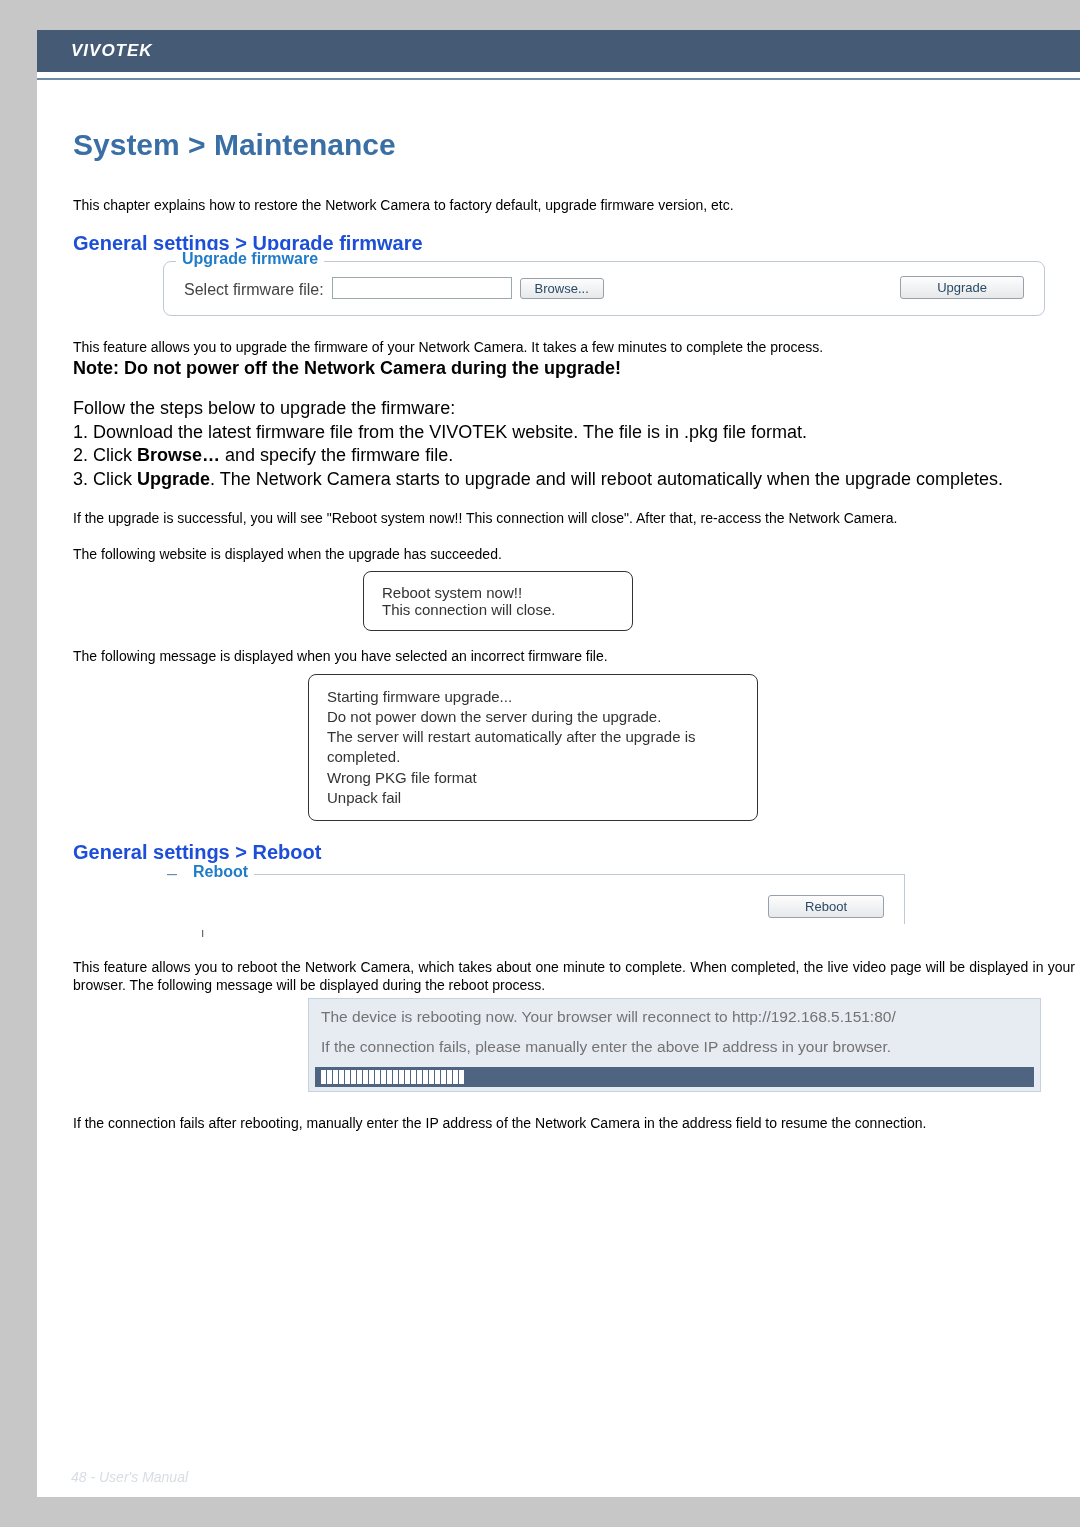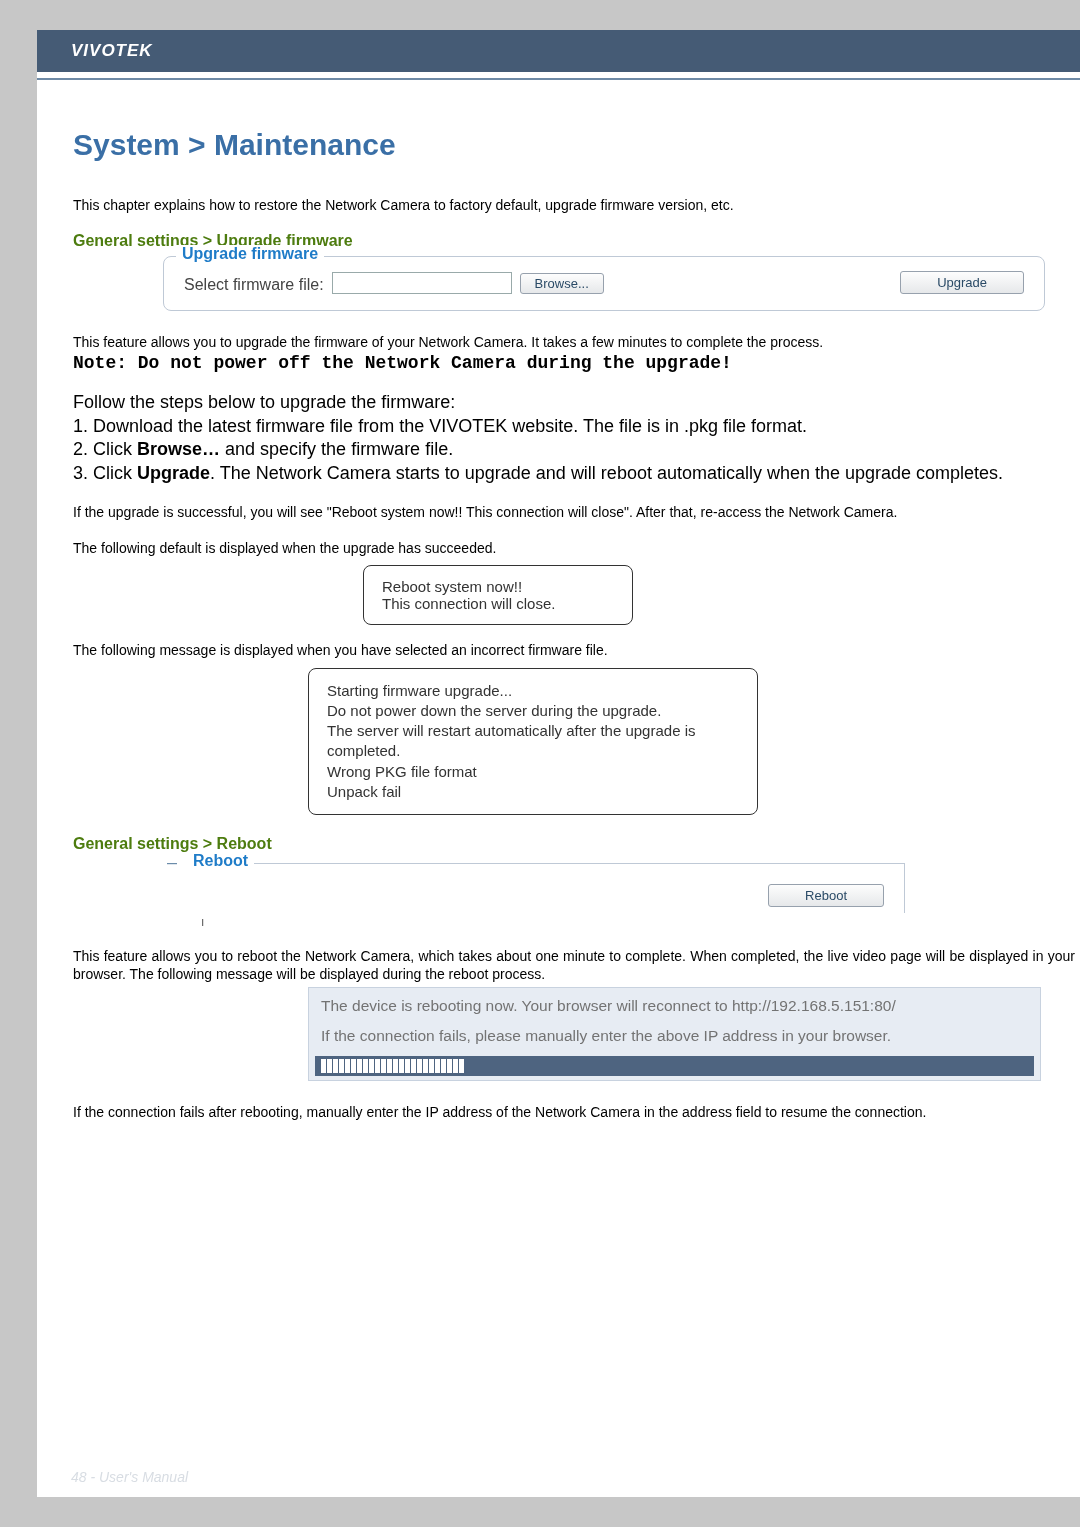--- a/index.html
+++ b/index.html
@@ -48,22 +48,22 @@
     margin-bottom: 34px;
   }
   .para {
     font-size: 14px;
     line-height: 1.3;
     text-align: justify;
     margin-bottom: 18px;
   }
   .para-nomargin { margin-bottom: 2px; }
   .sec-title {
-    color: #4d7c0f;
-    font-size: 16px;
+    color: #1d4ed8;
+    font-size: 20px;
     font-weight: bold;
     margin-bottom: 6px;
   }
   .fieldset1 {
     border: 1px solid #bfc9d6;
     border-radius: 8px;
     padding: 14px 20px 16px 20px;
     margin: 0 30px 0 90px;
     position: relative;
     margin-bottom: 22px;
@@ -96,21 +96,21 @@
   .btn {
     border: 1px solid #97a1ad;
     background: linear-gradient(#fdfdfd, #e6e8ea);
     border-radius: 3px;
     padding: 2px 14px;
     font-size: 13px;
     color: #2a4a66;
     cursor: pointer;
   }
   .btn-wide { padding: 3px 36px; }
-  .note-bold { font-weight: bold; font-size: 18px; font-family: Liberation Mono, monospace; }
+  .note-bold { font-weight: bold; font-size: 18px; }
   .steps {
     font-size: 18px;
     line-height: 1.3;
     margin-bottom: 18px;
   }
   .step-line { }
   .msg-box {
     border: 1px solid #333;
     border-radius: 8px;
     padding: 12px 18px;
@@ -227,21 +227,21 @@
       <div class="step-line">1. Download the latest firmware file from the VIVOTEK website. The file is in .pkg file format.</div>
       <div class="step-line">
         <span>2. Click </span><b>Browse…</b><span> and specify the firmware file.</span>
       </div>
       <div class="step-line">
         <span>3. Click </span><b>Upgrade</b><span>. The Network Camera starts to upgrade and will reboot automatically when the upgrade completes.</span>
       </div>
     </div>
 
     <div class="para">If the upgrade is successful, you will see "Reboot system now!! This connection will close". After that, re-access the Network Camera.</div>
-    <div class="para" style="margin-bottom:6px;">The following default is displayed when the upgrade has succeeded.</div>
+    <div class="para" style="margin-bottom:6px;">The following website is displayed when the upgrade has succeeded.</div>
 
     <div class="msg-box small">
       <div>Reboot system now!!</div>
       <div>This connection will close.</div>
     </div>
 
     <div class="para" style="margin-bottom:6px;">The following message is displayed when you have selected an incorrect firmware file.</div>
 
     <div class="msg-box big">
       <div>Starting firmware upgrade...</div>

